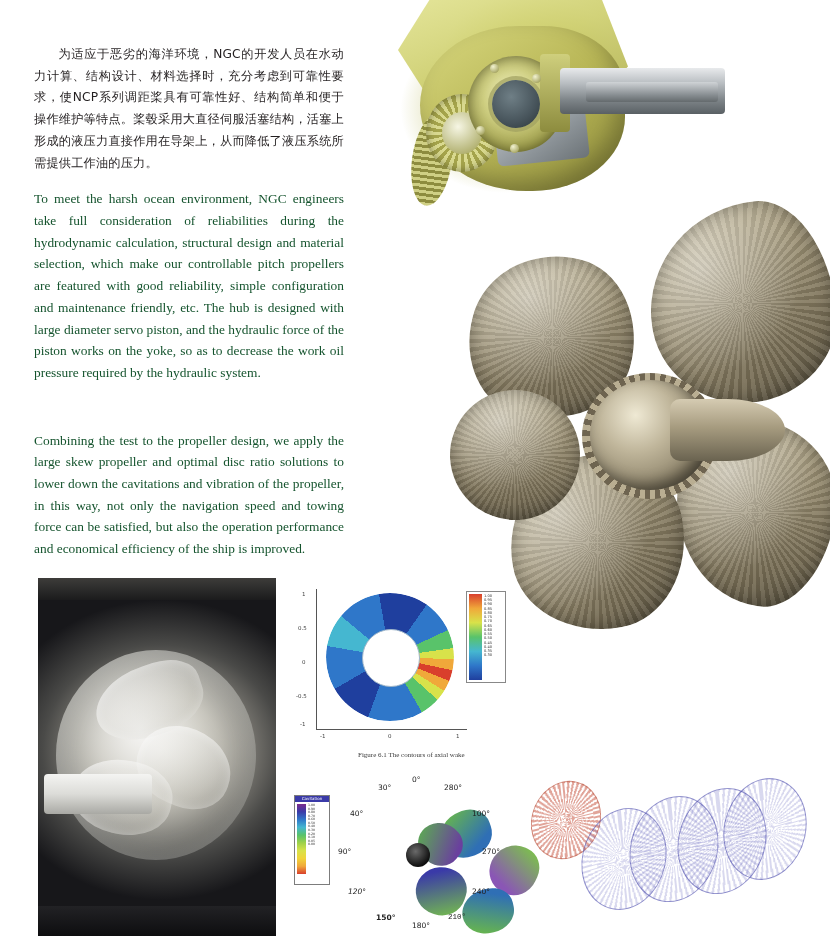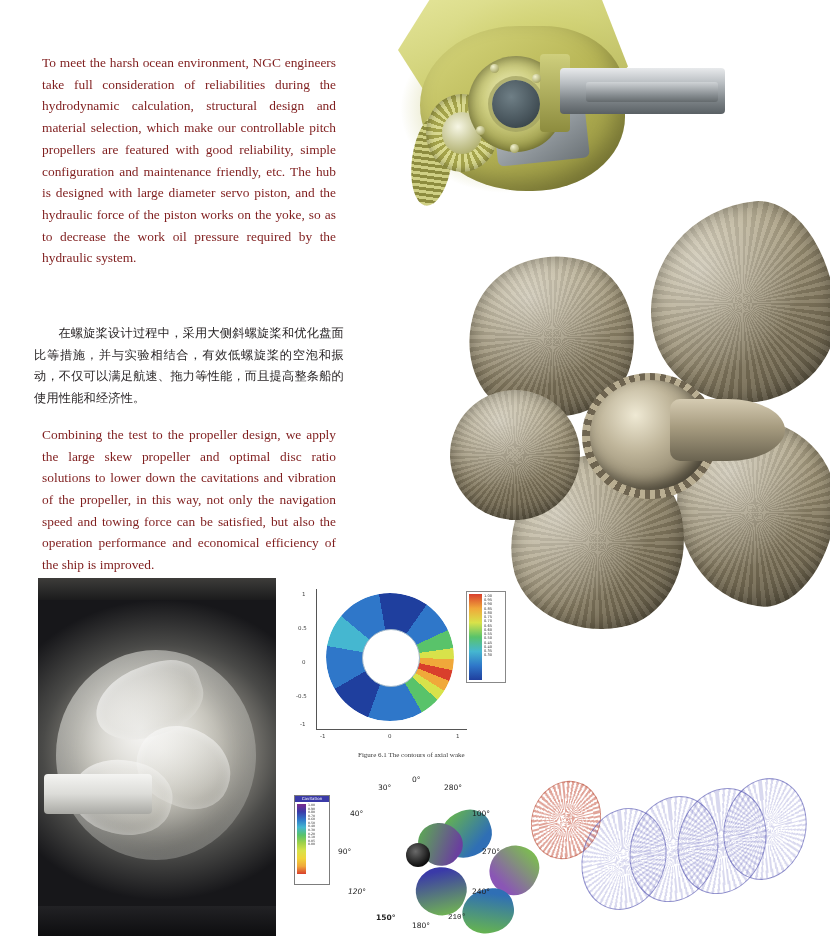--- a/index.html
+++ b/index.html
@@ -34,23 +34,23 @@
     color: #231f20;
     text-align: justify;
     text-indent: 2em;
     margin: 0 0 14px 0;
     letter-spacing: 0.2px;
   }
   .para-en {
     font-family: "Liberation Serif", serif;
     font-size: 13.4px;
     line-height: 1.62;
-    color: #7f1d1d;
+    color: #14532d;
     text-align: justify;
-    margin: 8px;
+    margin: 0;
   }
   .block-gap { height: 46px; }
 
   
   .hub-wrap {
     position: absolute;
     left: 390px;
     top: -6px;
     width: 330px;
     height: 230px;
@@ -460,25 +460,25 @@
     background: repeating-conic-gradient(from 0deg, rgba(80,80,180,.22) 0deg 3deg, rgba(255,255,255,0) 3deg 7deg);
   }
 </style>
 </head>
 <body>
 
 <div class="page">
 
   <div class="text-col">
 
+    <p class="para-cn">为适应于恶劣的海洋环境，NGC的开发人员在水动力计算、结构设计、材料选择时，充分考虑到可靠性要求，使NCP系列调距桨具有可靠性好、结构简单和便于操作维护等特点。桨毂采用大直径伺服活塞结构，活塞上形成的液压力直接作用在导架上，从而降低了液压系统所需提供工作油的压力。</p>
     <p class="para-en">To meet the harsh ocean environment, NGC engineers take full consideration of reliabilities during the hydrodynamic calculation, structural design and material selection, which make our controllable pitch propellers are featured with good reliability, simple configuration and maintenance friendly, etc. The hub is designed with large diameter servo piston, and the hydraulic force of the piston works on the yoke, so as to decrease the work oil pressure required by the hydraulic system.</p>
 
     <div class="block-gap"></div>
 
-    <p class="para-cn">在螺旋桨设计过程中，采用大侧斜螺旋桨和优化盘面比等措施，并与实验相结合，有效低螺旋桨的空泡和振动，不仅可以满足航速、拖力等性能，而且提高整条船的使用性能和经济性。</p>
     <p class="para-en">Combining the test to the propeller design, we apply the large skew propeller and optimal disc ratio solutions to lower down the cavitations and vibration of the propeller, in this way, not only the navigation speed and towing force can be satisfied, but also the operation performance and economical efficiency of the ship is improved.</p>
   </div>
 
   <div class="hub-wrap">
     <div class="hub-bg"></div>
     <div class="hub-cone"></div>
     <div class="hub-body"></div>
     <div class="hub-ring-left"></div>
     <div class="hub-gear"></div>
     <div class="hub-grey-block"></div>

